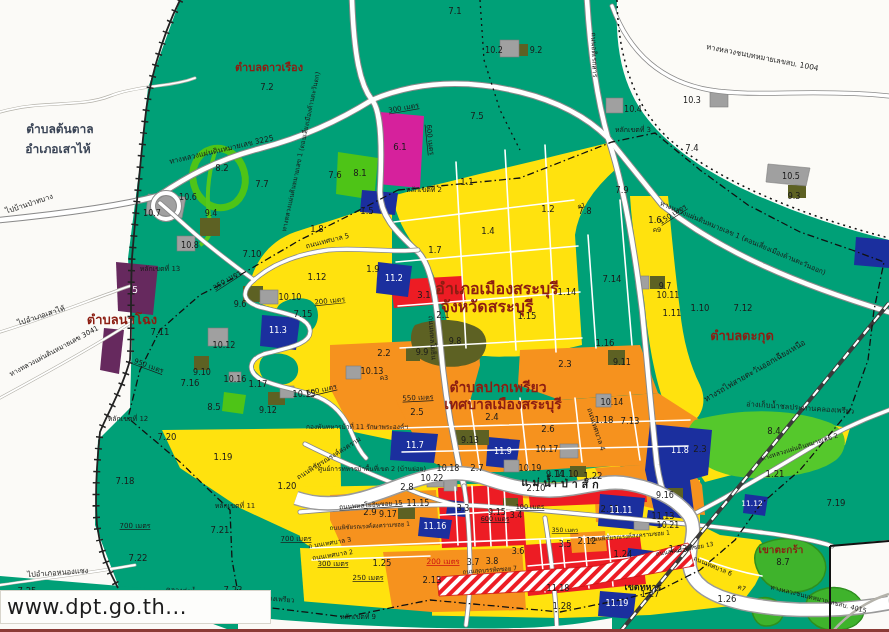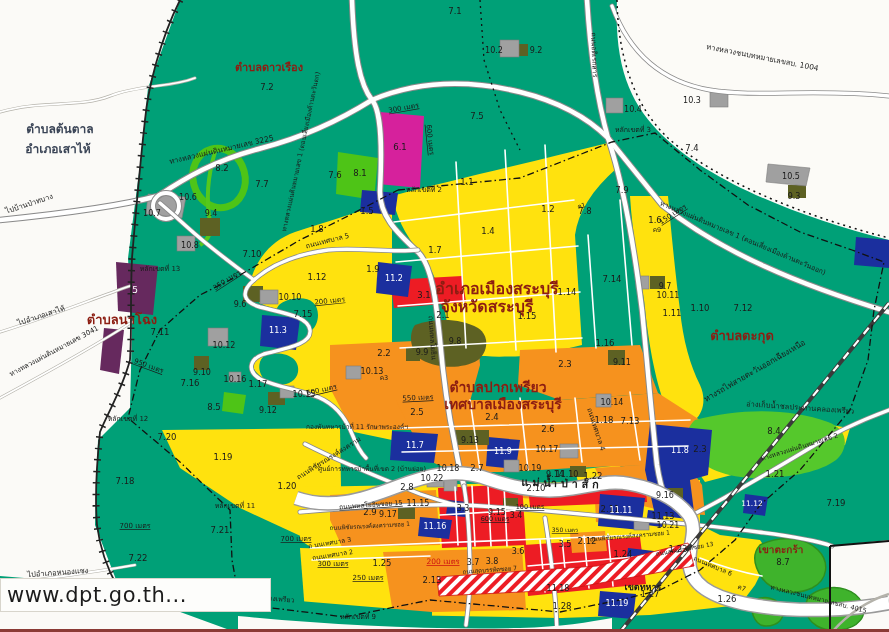--- a/index.html
+++ b/index.html
@@ -1,19 +1,19 @@
 <!DOCTYPE html>
 <html><head>
 <meta charset="utf-8">
 <style>
   html,body{margin:0;padding:0;background:#e8e6e0;font-family:"DejaVu Sans",sans-serif;}
   .stage{position:relative;width:889px;height:632px;overflow:hidden;background:#f6f4ef;}
   svg{display:block}
   text{font-family:"DejaVu Sans",sans-serif;}
-  .watermark{position:absolute;left:0;bottom:20px;width:263px;height:32px;background:#fdfdfb;
+  .watermark{position:absolute;left:0;bottom:8px;width:263px;height:32px;background:#fdfdfb;
     border:1px solid #d8d5cc;display:flex;align-items:center;padding-left:6px;
     font-size:21px;color:#1c1c1c;letter-spacing:.5px;}
   .scanedge{position:absolute;left:0;bottom:0;width:100%;height:3px;background:#8b3a35;}
 </style>
 </head>
 <body>
 
 <div class="stage">
 <svg id="mapsvg" width="889" height="632" viewBox="0 0 889 632" xmlns="http://www.w3.org/2000/svg">
   <defs>

